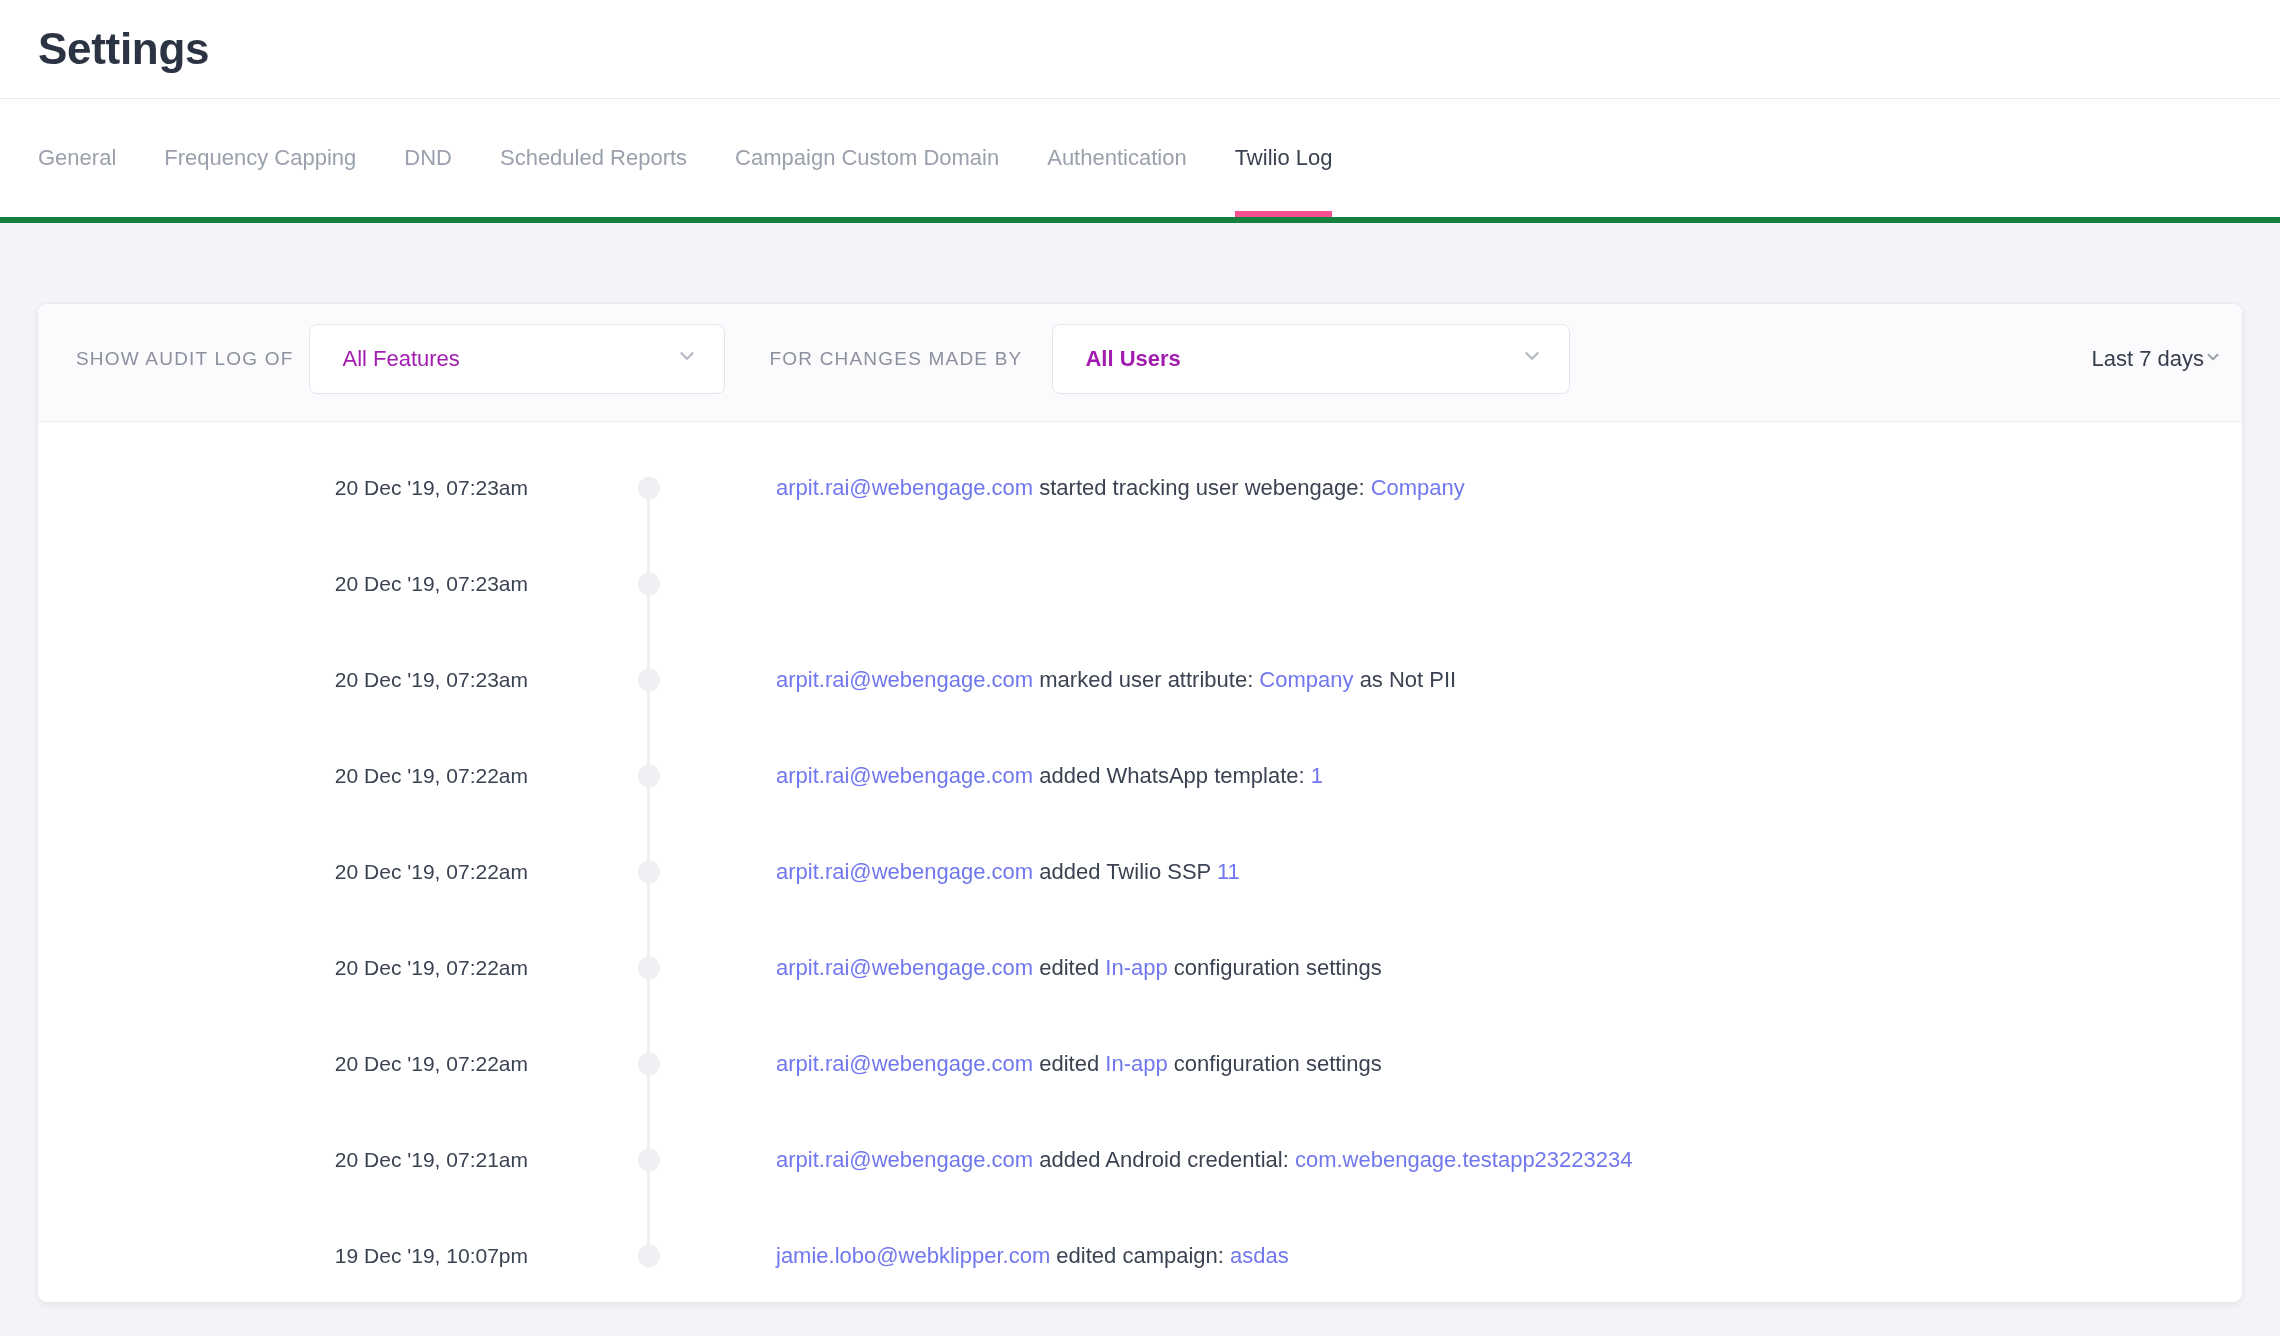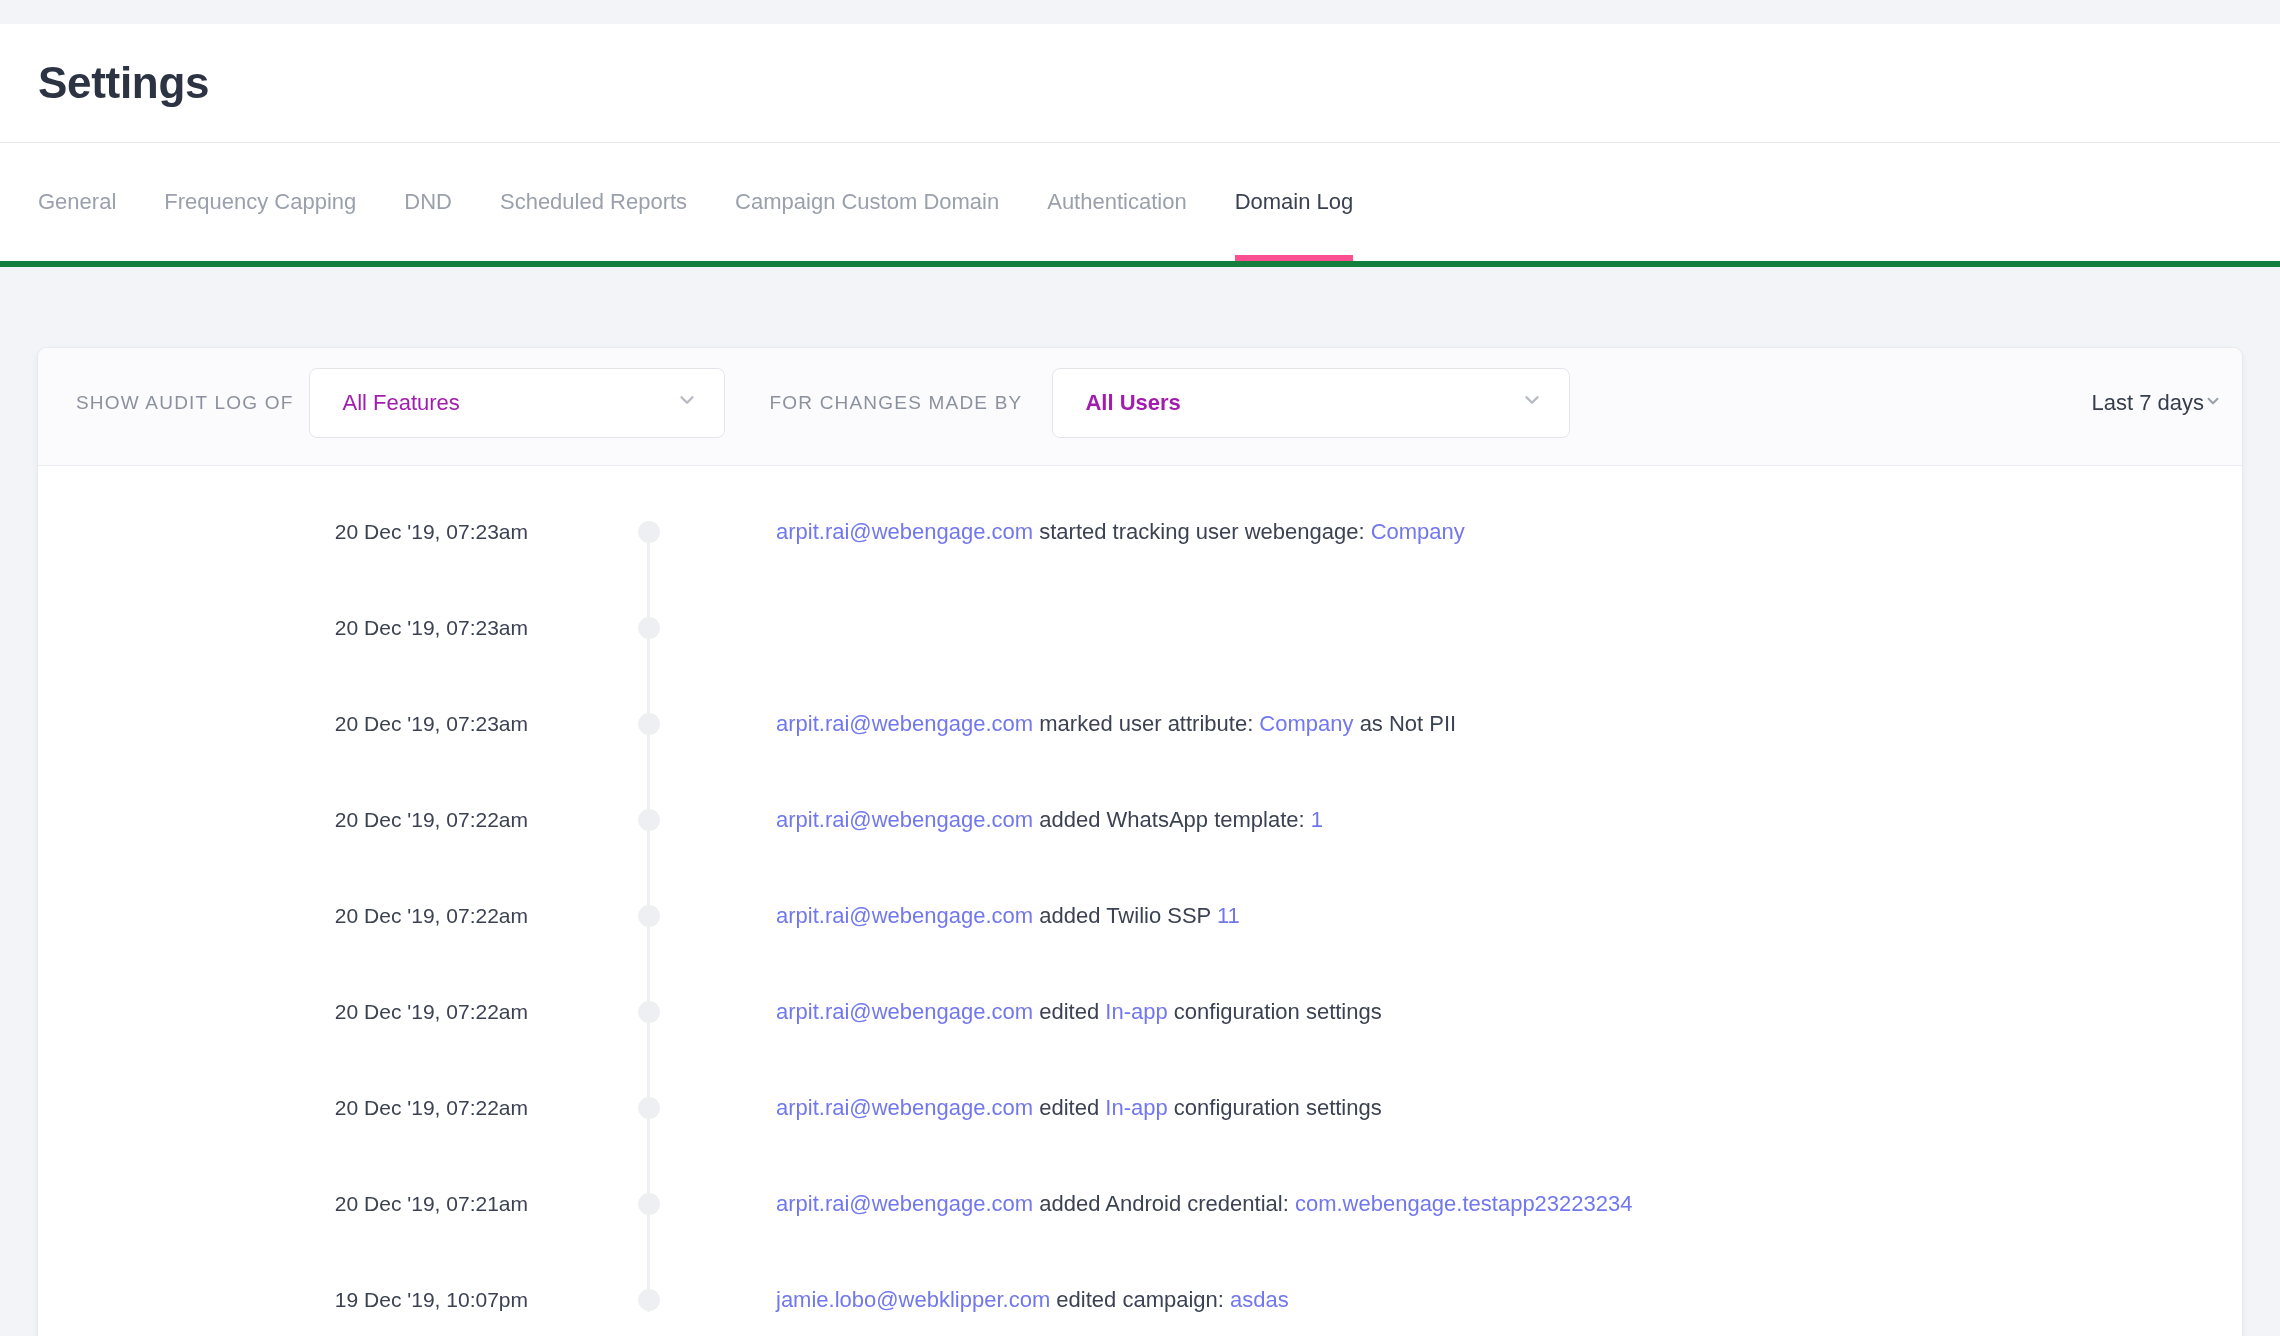--- a/index.html
+++ b/index.html
@@ -15,27 +15,26 @@
     margin: 0;
     padding: 0;
     width: 2280px;
     height: 1336px;
     background: var(--page-bg);
     font-family: "Liberation Sans", sans-serif;
     overflow: hidden;
   }
   
   .app-header {
-    height: 119px;
+    height: 99px;
     background: #ffffff;
     border-bottom: 1px solid var(--border);
     display: flex;
     align-items: center;
     padding: 0 38px;
-    margin-top: 24px;
   }
   .page-title {
     font-size: 44px;
     font-weight: 700;
     color: #2c3343;
     letter-spacing: -0.3px;
   }
   
   .tab-bar {
     height: 124px;
@@ -179,21 +178,21 @@
   <div class="page-title">Settings</div>
 </header>
 
 <nav class="tab-bar">
     <div class="tab">General</div>
     <div class="tab">Frequency Capping</div>
     <div class="tab">DND</div>
     <div class="tab">Scheduled Reports</div>
     <div class="tab">Campaign Custom Domain</div>
     <div class="tab">Authentication</div>
-    <div class="tab active">Domain Log</div>
+    <div class="tab active">Twilio Log</div>
   </nav>
 
 <main class="content">
   <section class="card">
 
     <div class="filter-bar">
       <span class="filter-label">SHOW AUDIT LOG OF</span>
 
       <div class="select select-features">
         <span>All Features</span>

